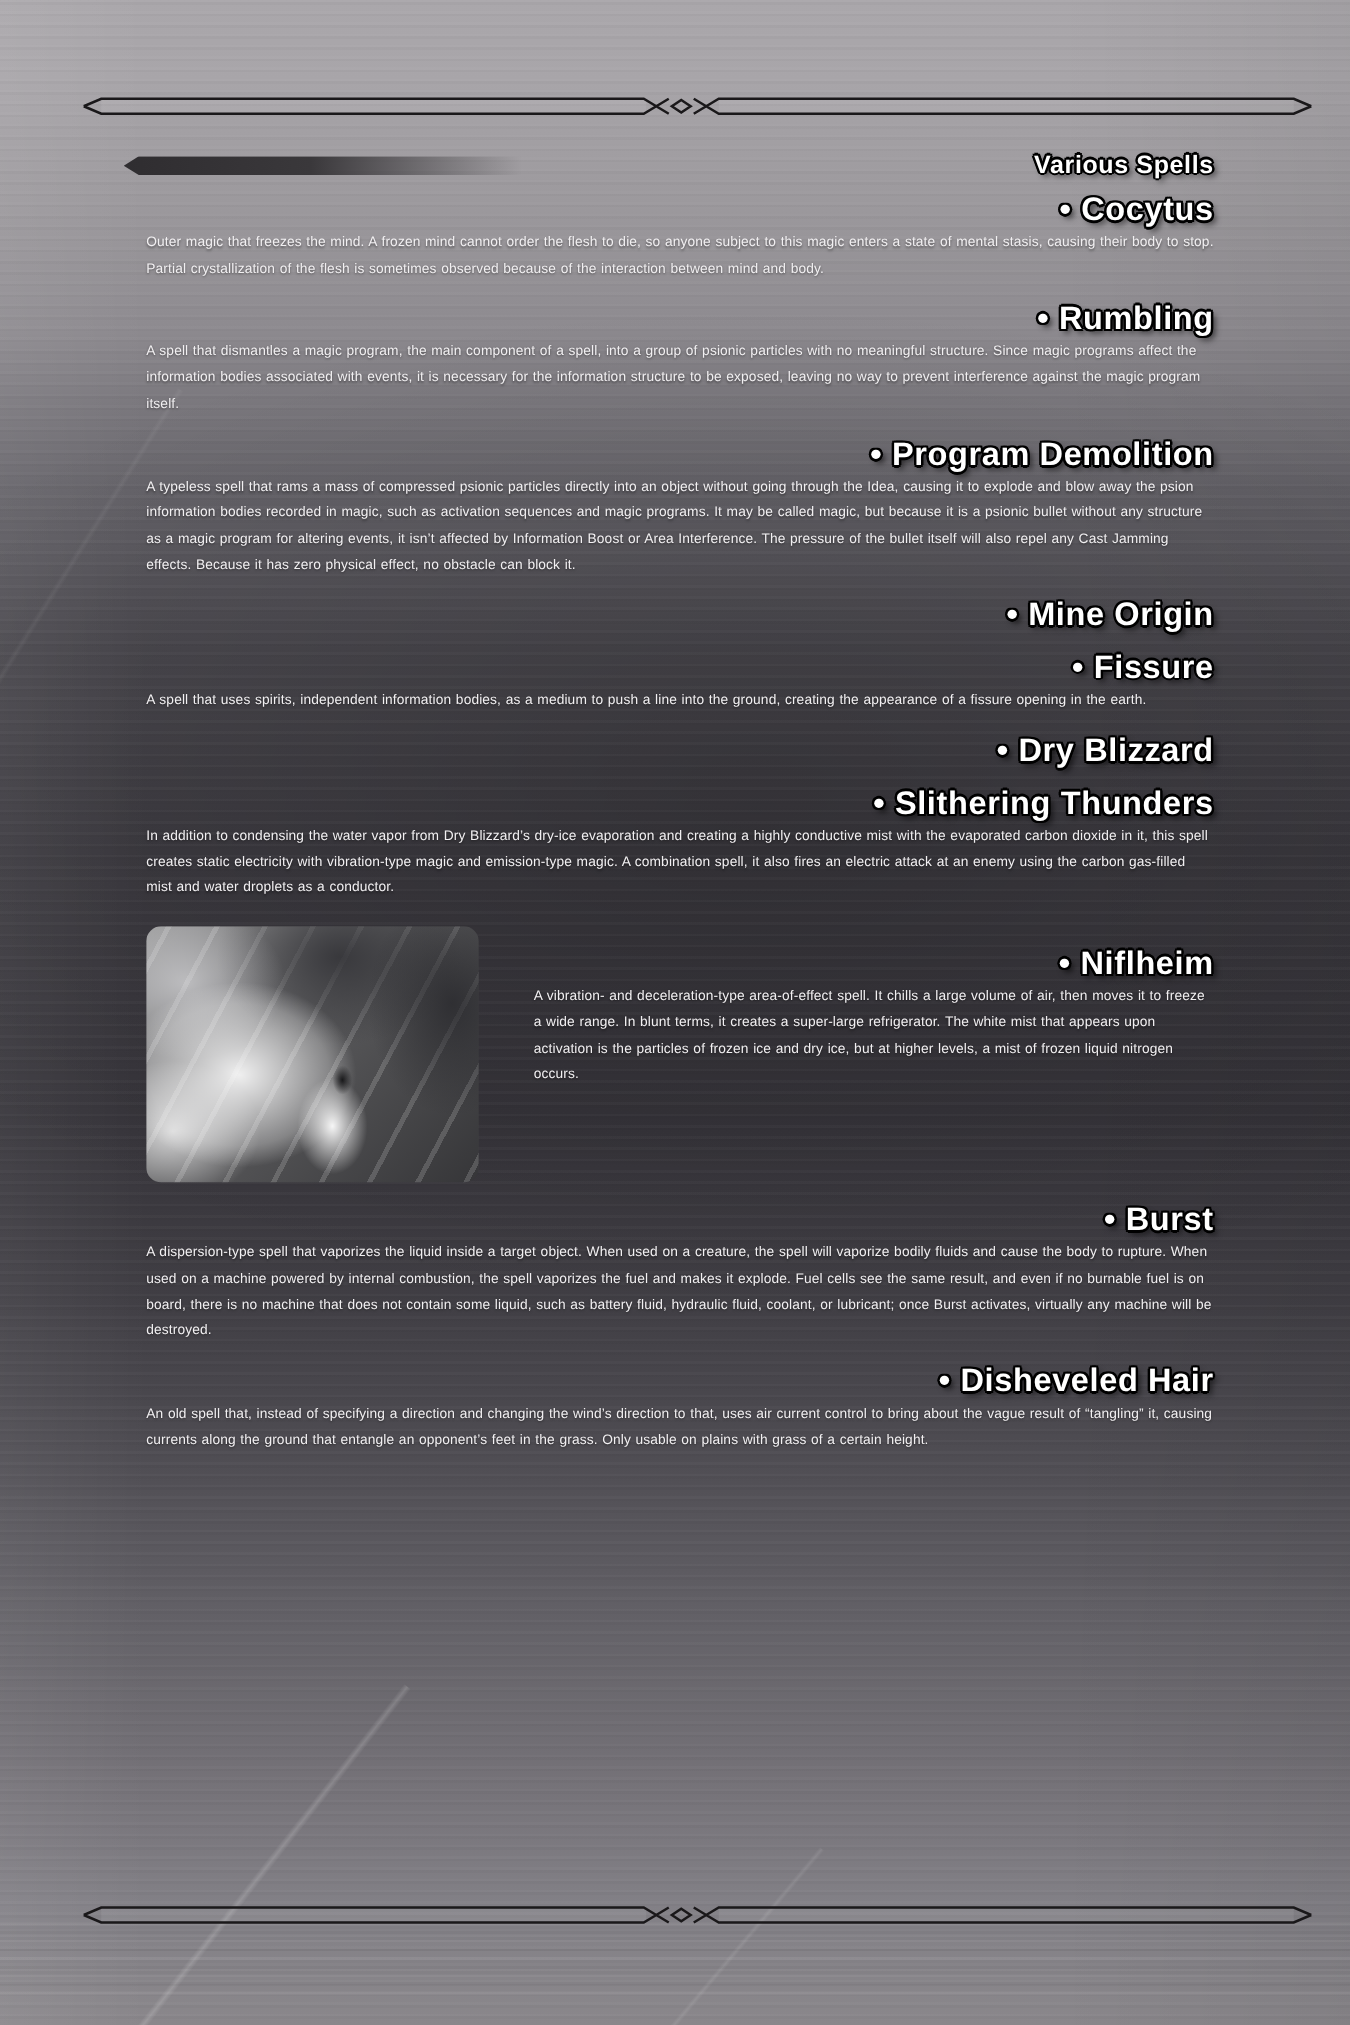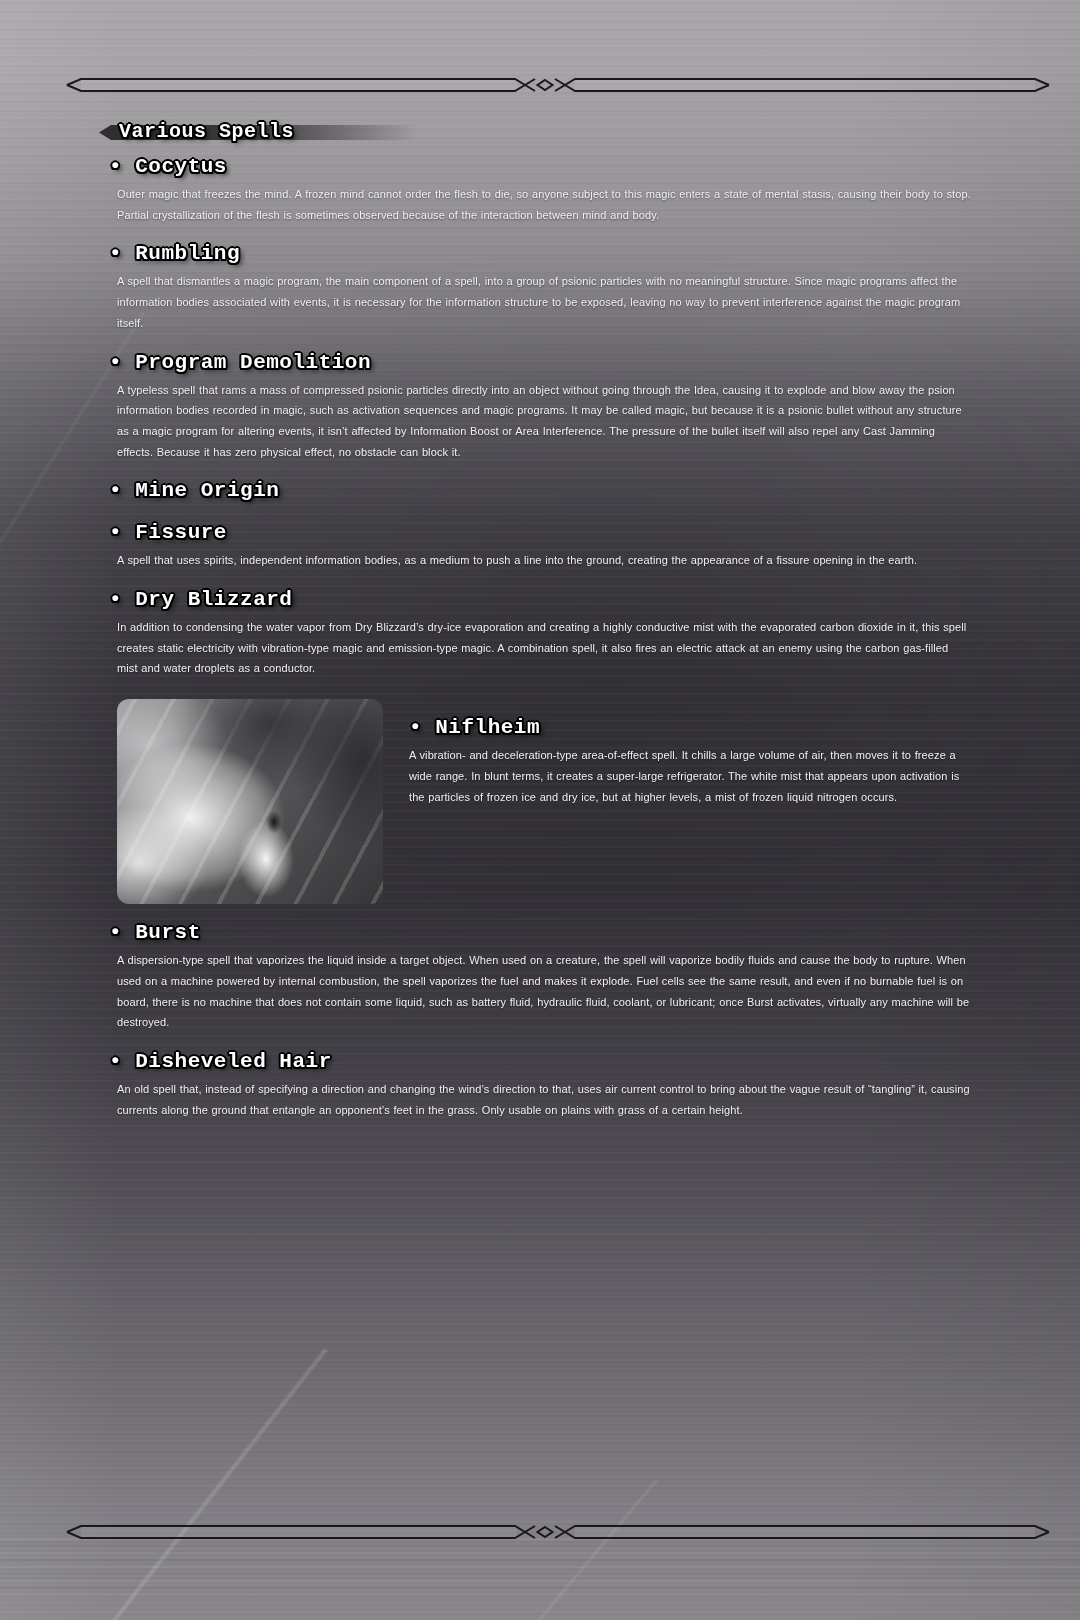--- a/index.html
+++ b/index.html
@@ -31,39 +31,40 @@
   .content{position:absolute;left:117px;top:118px;width:854px;}
 
   .section-header{position:relative;height:28px;margin-left:-8px;margin-bottom:2px;}
   .header-bar{
     position:absolute;left:-10px;top:7px;width:332px;height:15px;
     background:linear-gradient(90deg, #2f2d30 0%, #3a383b 45%, rgba(58,56,59,0) 96%);
     clip-path:polygon(0 50%, 12px 0, 100% 0, 100% 100%, 12px 100%);
   }
   .outlined{
     position:relative;
-    font-family:Liberation Mono, monospace;font-weight:bold;color:#ffffff;
+    font-family:Liberation Sans, sans-serif;font-weight:bold;color:#ffffff;
     text-shadow:
       -1.5px -1.5px 0 #000, 1.5px -1.5px 0 #000, -1.5px 1.5px 0 #000, 1.5px 1.5px 0 #000,
       -2px 0 0 #000, 2px 0 0 #000, 0 -2px 0 #000, 0 2px 0 #000,
       3px 3px 5px rgba(0,0,0,.75);
     letter-spacing:.5px;
+    text-align:right;
   }
   .section-title{font-size:20px;line-height:28px;padding-left:10px;}
 
   h3.spell-heading{
-    margin:16px 0 0 -8px;font-size:21px;line-height:26px;font-weight:bold;
+    margin:16px 0 0 -8px;font-size:26px;line-height:26px;font-weight:bold;
   }
   h3.first{margin-top:8px;}
   .spell-desc{
     margin:4px 0 0 0;font-size:11px;line-height:20.7px;color:#f2f0f2;
     text-shadow:0 1px 2px rgba(0,0,0,.45);letter-spacing:.1px;word-spacing:.5px;
   }
 
-  .spell-row{display:flex;gap:26px;margin-top:20px;}
+  .spell-row{display:flex;gap:44px;margin-top:20px;}
   .illustration{
     flex:0 0 266px;height:205px;border-radius:12px;position:relative;overflow:hidden;
     background-color:#59595b;
     background-image:
       radial-gradient(12px 18px at 59% 60%, rgba(20,20,22,.95), rgba(20,20,22,0) 65%),
       radial-gradient(40px 55px at 56% 78%, rgba(255,255,255,.95), rgba(255,255,255,0) 70%),
       radial-gradient(120px 95px at 28% 58%, rgba(255,255,255,.9), rgba(255,255,255,.3) 60%, rgba(255,255,255,0) 78%),
       radial-gradient(100px 80px at 8% 80%, rgba(255,255,255,.75), rgba(255,255,255,0) 70%),
       radial-gradient(110px 85px at 12% 22%, rgba(235,235,238,.55), rgba(235,235,238,0) 72%),
       radial-gradient(90px 120px at 92% 30%, rgba(40,40,44,.8), rgba(40,40,44,0) 75%),
@@ -111,20 +112,21 @@
     <h3 class="spell-heading outlined"><span>•</span> <span>Program Demolition</span></h3>
     <p class="spell-desc">A typeless spell that rams a mass of compressed psionic particles directly into an object without going through the Idea, causing it to explode and blow away the psion information bodies recorded in magic, such as activation sequences and magic programs. It may be called magic, but because it is a psionic bullet without any structure as a magic program for altering events, it isn’t affected by Information Boost or Area Interference. The pressure of the bullet itself will also repel any Cast Jamming effects. Because it has zero physical effect, no obstacle can block it.</p>
 
     <h3 class="spell-heading outlined"><span>•</span> <span>Mine Origin</span></h3>
 
     <h3 class="spell-heading outlined"><span>•</span> <span>Fissure</span></h3>
     <p class="spell-desc">A spell that uses spirits, independent information bodies, as a medium to push a line into the ground, creating the appearance of a fissure opening in the earth.</p>
 
     <h3 class="spell-heading outlined"><span>•</span> <span>Dry Blizzard</span></h3>
 
+    <h3 class="spell-heading outlined"><span>•</span> <span>Slithering Thunders</span></h3>
     <p class="spell-desc">In addition to condensing the water vapor from Dry Blizzard’s dry-ice evaporation and creating a highly conductive mist with the evaporated carbon dioxide in it, this spell creates static electricity with vibration-type magic and emission-type magic. A combination spell, it also fires an electric attack at an enemy using the carbon gas-filled mist and water droplets as a conductor.</p>
 
     <div class="spell-row">
       <div class="illustration"></div>
       <div class="niflheim-col">
         <h3 class="spell-heading outlined"><span>•</span> <span>Niflheim</span></h3>
         <p class="spell-desc">A vibration- and deceleration-type area-of-effect spell. It chills a large volume of air, then moves it to freeze a wide range. In blunt terms, it creates a super-large refrigerator. The white mist that appears upon activation is the particles of frozen ice and dry ice, but at higher levels, a mist of frozen liquid nitrogen occurs.</p>
       </div>
     </div>
 

